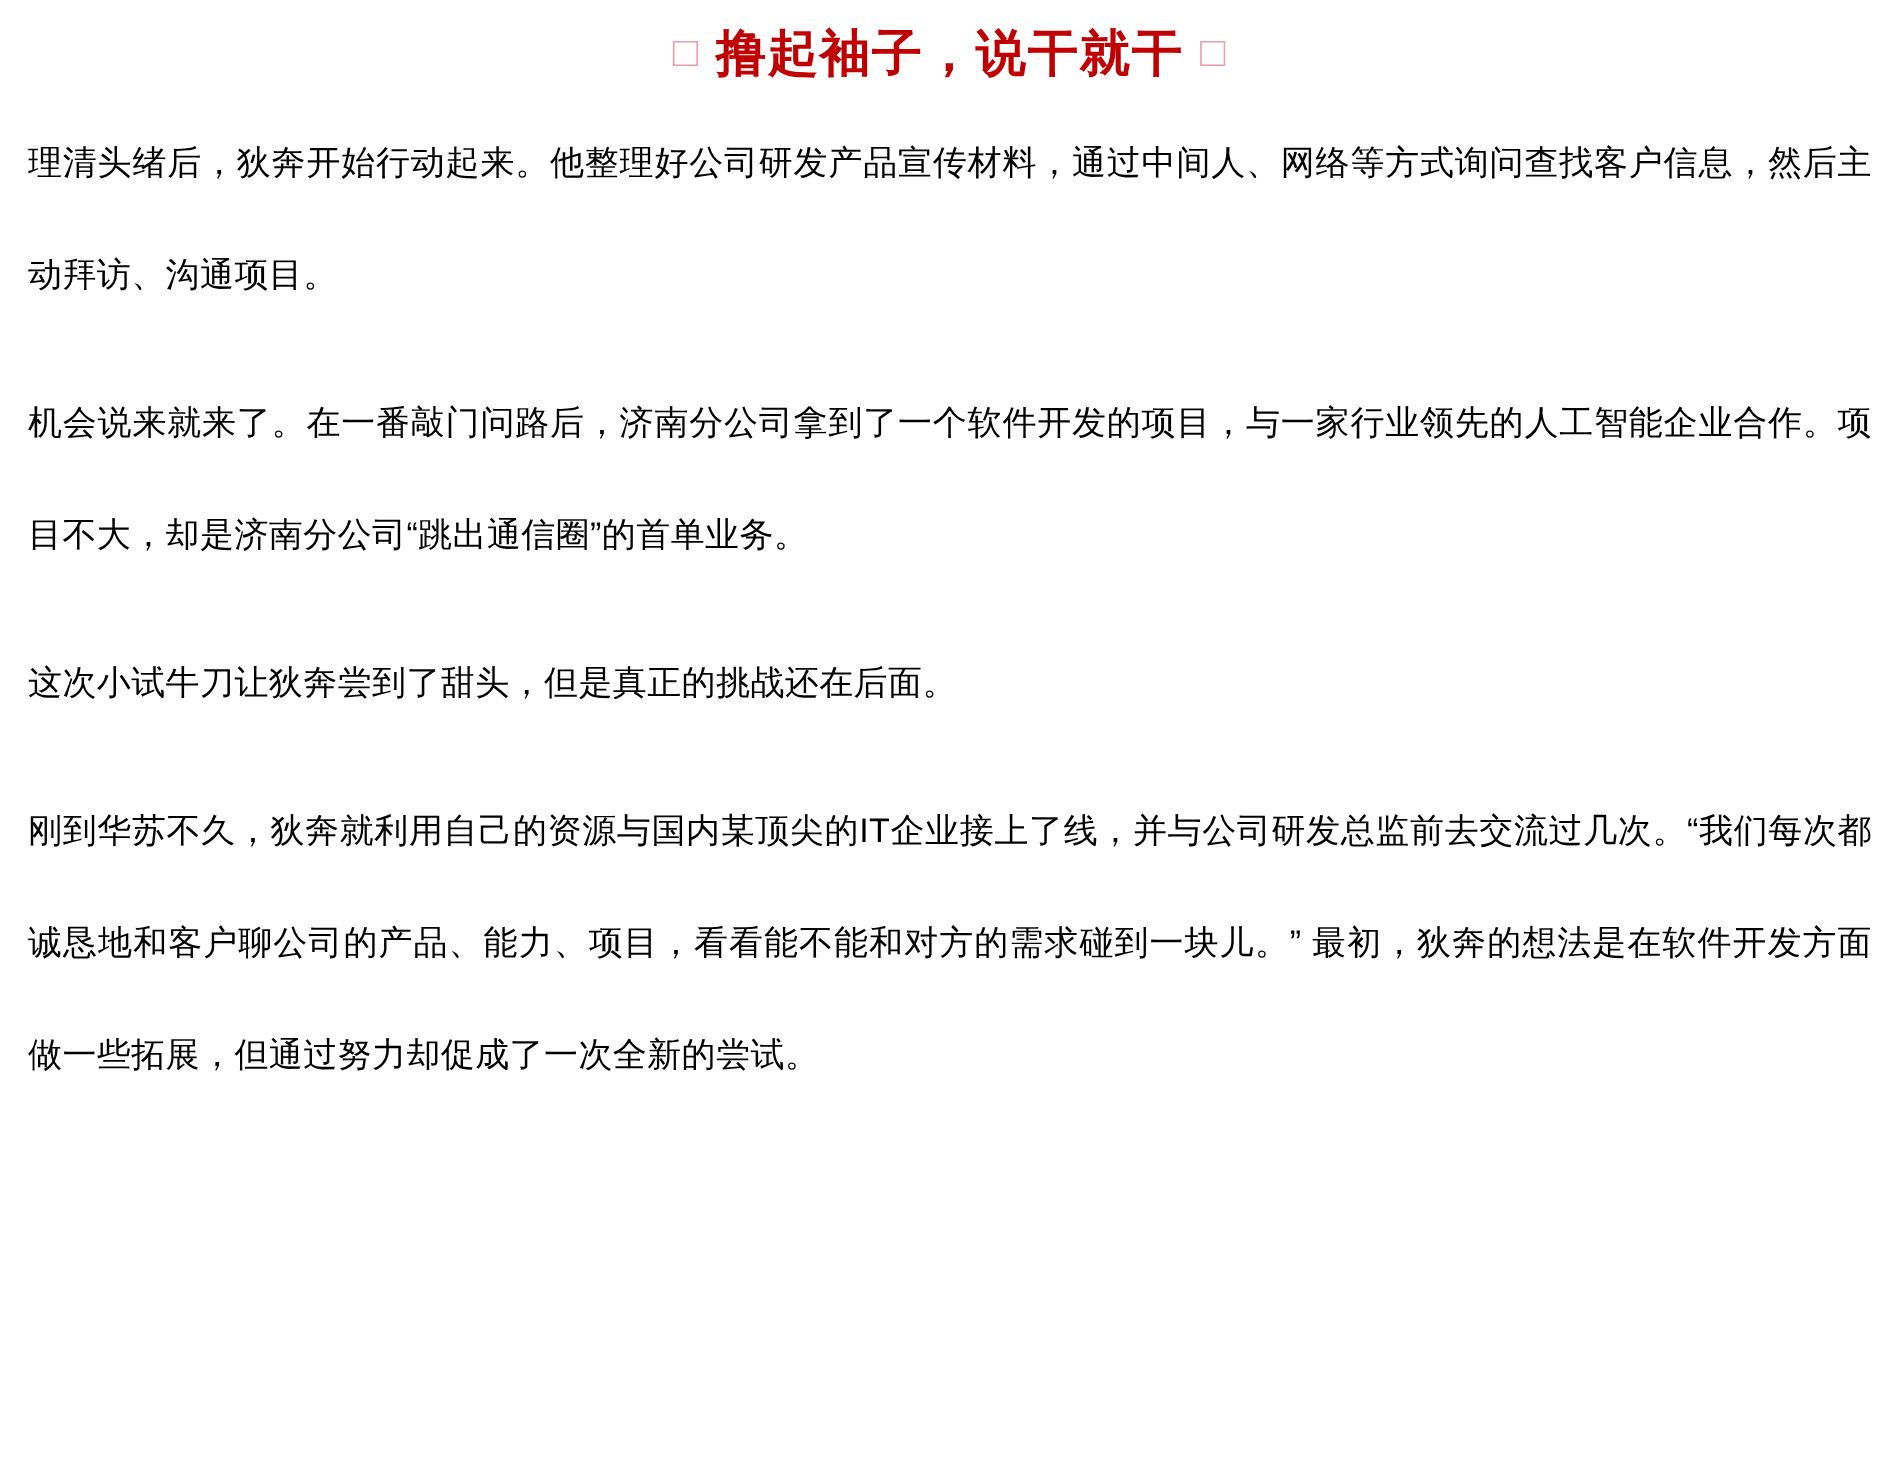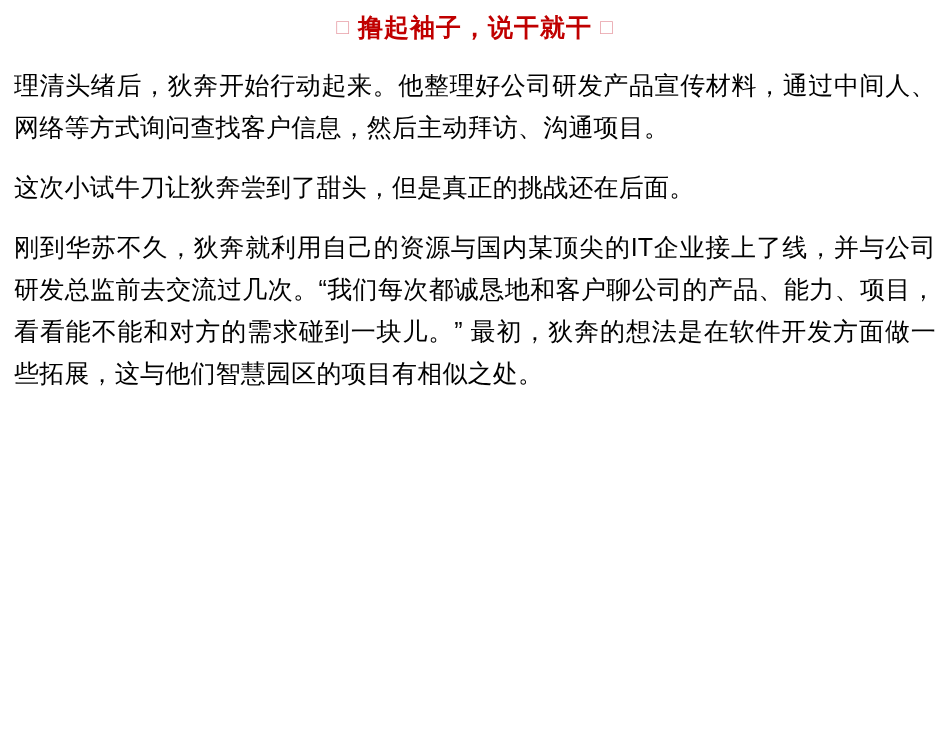--- a/index.html
+++ b/index.html
@@ -20,36 +20,36 @@
     box-sizing: border-box;
     padding: 0 14px;
     position: relative;
   }
   .section-heading {
     text-align: center;
     color: #c00000;
     font-size: 25px;
     font-weight: bold;
     letter-spacing: 1px;
-    margin: 12px 0 22px 0;
+    margin: 12px 0 12px 0;
     line-height: 1.2;
   }
   .section-heading .ornament {
     color: #e8a0a8;
     font-weight: normal;
     font-size: 21px;
     vertical-align: 2px;
     padding: 0 8px;
   }
   .section-heading .heading-text {
     display: inline;
   }
   p.para {
-    font-size: 25px;
-    line-height: 42px;
+    font-size: 17px;
+    line-height: 56px;
     margin: 0 0 18px 0;
     text-align: justify;
     text-justify: inter-ideograph;
     letter-spacing: 0.2px;
   }
   p.para.bold {
     font-weight: normal;
   }
   .rich b {
     font-weight: bold;
@@ -59,20 +59,21 @@
 <body>
 
 <div class="page">
 
   <div class="section-heading">
     <span class="ornament">□</span><span class="heading-text">撸起袖子，说干就干</span><span class="ornament">□</span>
   </div>
 
   <p class="para">理清头绪后，狄奔开始行动起来。他整理好公司研发产品宣传材料，通过中间人、网络等方式询问查找客户信息，然后主动拜访、沟通项目。</p>
 
+  <p class="para">机会说来就来了。在一番敲门问路后，济南分公司拿到了一个软件开发的项目，与一家行业领先的人工智能企业合作。项目不大，却是济南分公司“跳出通信圈”的首单业务。</p>
 
   <p class="para bold">这次小试牛刀让狄奔尝到了甜头，但是真正的挑战还在后面。</p>
 
-  <p class="para">刚到华苏不久，狄奔就利用自己的资源与国内某顶尖的IT企业接上了线，并与公司研发总监前去交流过几次。“我们每次都诚恳地和客户聊公司的产品、能力、项目，看看能不能和对方的需求碰到一块儿。” 最初，狄奔的想法是在软件开发方面做一些拓展，这与他们智慧园区的项目有相似之处。</p>
+  <p class="para">刚到华苏不久，狄奔就利用自己的资源与国内某顶尖的IT企业接上了线，并与公司研发总监前去交流过几次。“我们每次都诚恳地和客户聊公司的产品、能力、项目，看看能不能和对方的需求碰到一块儿。” 最初，狄奔的想法是在软件开发方面做一些拓展，但通过努力却促成了一次全新的尝试。</p>
 
 
 
 </div>
 
 </body></html>

